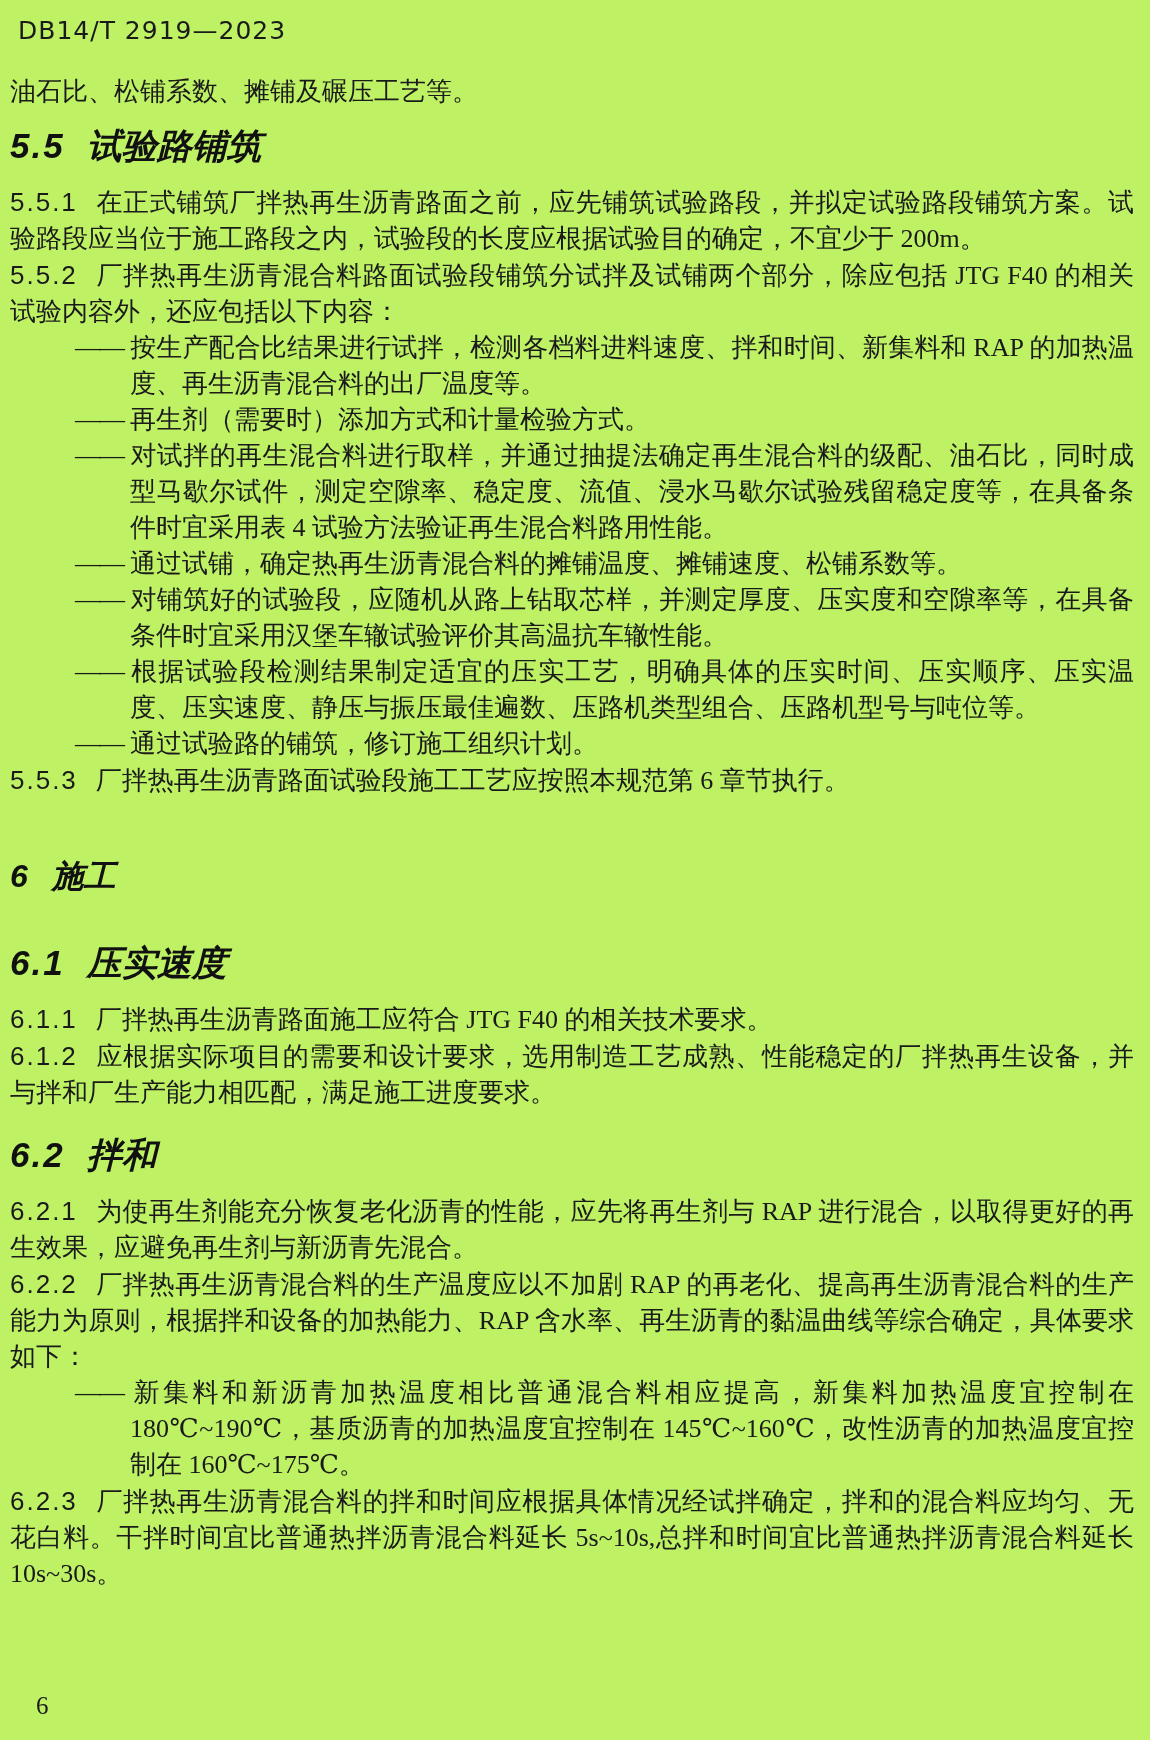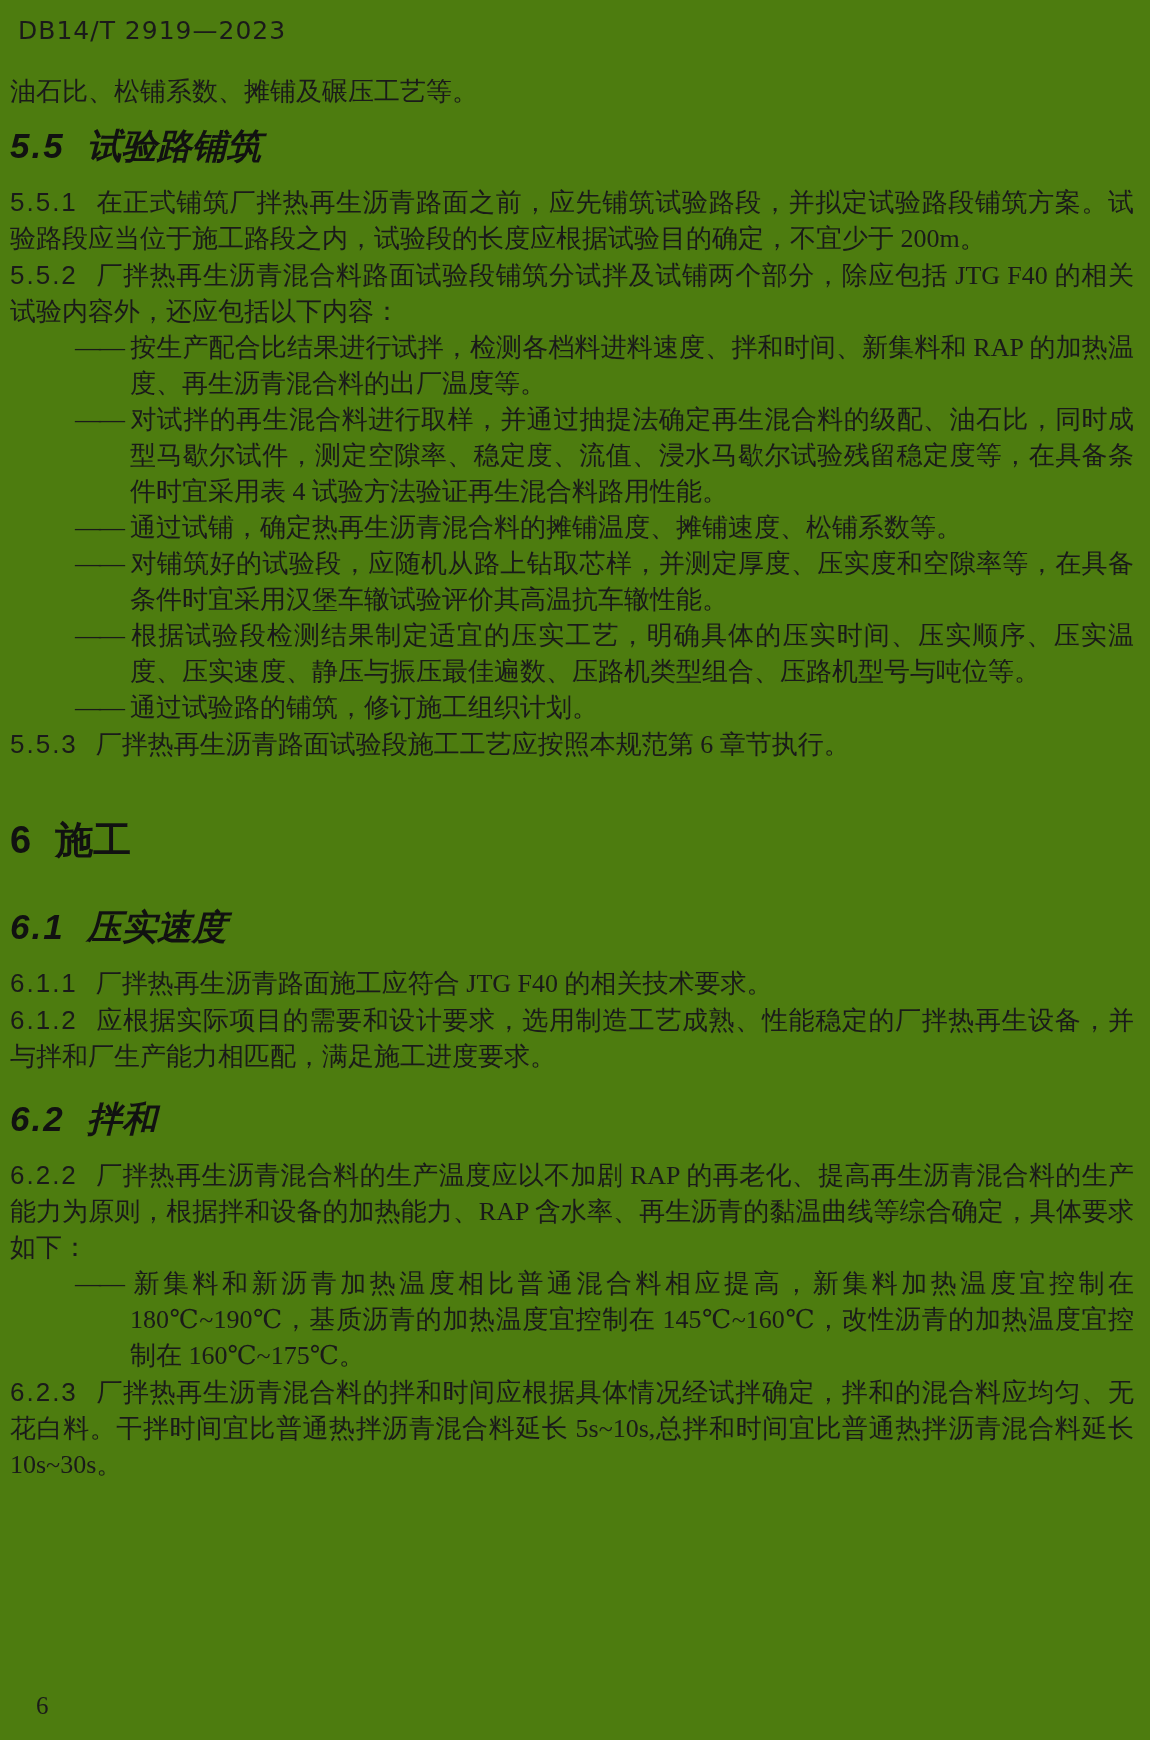--- a/index.html
+++ b/index.html
@@ -1,21 +1,21 @@
 <!DOCTYPE html>
 <html><head>
 <meta charset="utf-8">
 <style>
   html, body { margin: 0; padding: 0; background: #ffffff; }
   .page {
     position: relative;
     width: 1150px;
     height: 1740px;
     box-sizing: border-box;
-    background: #4d7c0f;
+    background: #bef264;
     color: #1a1a1a;
     padding: 14px 16px 0 10px;
     overflow: hidden;
     font-family: "Liberation Serif", "DejaVu Serif", serif;
     font-size: 26px;
   }
   .doc-header {
     font-family: "DejaVu Sans", "Liberation Sans", sans-serif;
     font-size: 25px;
     letter-spacing: 1px;
@@ -29,21 +29,21 @@
   }
   .content p.first-para { margin-top: 26px; }
   h1, h2 {
     font-family: "Liberation Sans", "DejaVu Sans", sans-serif;
     color: #111111;
     margin: 0;
     line-height: 40px;
   }
   h2 { font-size: 35px; font-weight: bold; margin: 16px 0 18px 0; font-style: italic; }
   h2.h-62 { margin-top: 24px; }
-  h1 { font-size: 38px; font-weight: bold; margin: 56px 0 46px 0; line-height: 42px; }
+  h1 { font-size: 32px; font-weight: bold; margin: 56px 0 46px 0; line-height: 42px; font-style: italic; }
   .h-num {
     letter-spacing: 2px;
     margin-right: 22px;
   }
   .num {
     font-family: "Liberation Sans", "DejaVu Sans", sans-serif;
     letter-spacing: 2px;
     margin-right: 18px;
     white-space: nowrap;
   }
@@ -77,20 +77,21 @@
     <p class="first-para">油石比、松铺系数、摊铺及碾压工艺等。</p>
 
     <h2><span class="h-num">5.5</span><span>试验路铺筑</span></h2>
 
     <p class="clause"><span class="num">5.5.1</span><span>在正式铺筑厂拌热再生沥青路面之前，应先铺筑试验路段，并拟定试验路段铺筑方案。试验路段应当位于施工路段之内，试验段的长度应根据试验目的确定，不宜少于 200m。</span></p>
 
     <p class="clause"><span class="num">5.5.2</span><span>厂拌热再生沥青混合料路面试验段铺筑分试拌及试铺两个部分，除应包括 JTG F40 的相关试验内容外，还应包括以下内容：</span></p>
 
     <p class="dash-item"><span class="dash-marker">——</span><span>按生产配合比结果进行试拌，检测各档料进料速度、拌和时间、新集料和 RAP 的加热温度、再生沥青混合料的出厂温度等。</span></p>
 
+    <p class="dash-item"><span class="dash-marker">——</span><span>再生剂（需要时）添加方式和计量检验方式。</span></p>
 
     <p class="dash-item"><span class="dash-marker">——</span><span>对试拌的再生混合料进行取样，并通过抽提法确定再生混合料的级配、油石比，同时成型马歇尔试件，测定空隙率、稳定度、流值、浸水马歇尔试验残留稳定度等，在具备条件时宜采用表 4 试验方法验证再生混合料路用性能。</span></p>
 
     <p class="dash-item"><span class="dash-marker">——</span><span>通过试铺，确定热再生沥青混合料的摊铺温度、摊铺速度、松铺系数等。</span></p>
 
     <p class="dash-item"><span class="dash-marker">——</span><span>对铺筑好的试验段，应随机从路上钻取芯样，并测定厚度、压实度和空隙率等，在具备条件时宜采用汉堡车辙试验评价其高温抗车辙性能。</span></p>
 
     <p class="dash-item"><span class="dash-marker">——</span><span>根据试验段检测结果制定适宜的压实工艺，明确具体的压实时间、压实顺序、压实温度、压实速度、静压与振压最佳遍数、压路机类型组合、压路机型号与吨位等。</span></p>
 
     <p class="dash-item"><span class="dash-marker">——</span><span>通过试验路的铺筑，修订施工组织计划。</span></p>
@@ -100,20 +101,21 @@
     <h1><span class="h-num">6</span><span>施工</span></h1>
 
     <h2><span class="h-num">6.1</span><span>压实速度</span></h2>
 
     <p class="clause"><span class="num">6.1.1</span><span>厂拌热再生沥青路面施工应符合 JTG F40 的相关技术要求。</span></p>
 
     <p class="clause"><span class="num">6.1.2</span><span>应根据实际项目的需要和设计要求，选用制造工艺成熟、性能稳定的厂拌热再生设备，并与拌和厂生产能力相匹配，满足施工进度要求。</span></p>
 
     <h2 class="h-62"><span class="h-num">6.2</span><span>拌和</span></h2>
 
+    <p class="clause"><span class="num">6.2.1</span><span>为使再生剂能充分恢复老化沥青的性能，应先将再生剂与 RAP 进行混合，以取得更好的再生效果，应避免再生剂与新沥青先混合。</span></p>
 
     <p class="clause"><span class="num">6.2.2</span><span>厂拌热再生沥青混合料的生产温度应以不加剧 RAP 的再老化、提高再生沥青混合料的生产能力为原则，根据拌和设备的加热能力、RAP 含水率、再生沥青的黏温曲线等综合确定，具体要求如下：</span></p>
 
     <p class="dash-item"><span class="dash-marker">——</span><span>新集料和新沥青加热温度相比普通混合料相应提高，新集料加热温度宜控制在 180℃~190℃，基质沥青的加热温度宜控制在 145℃~160℃，改性沥青的加热温度宜控制在 160℃~175℃。</span></p>
 
 
 
     <p class="clause"><span class="num">6.2.3</span><span>厂拌热再生沥青混合料的拌和时间应根据具体情况经试拌确定，拌和的混合料应均匀、无花白料。干拌时间宜比普通热拌沥青混合料延长 5s~10s,总拌和时间宜比普通热拌沥青混合料延长 10s~30s。</span></p>
 
   </main>

